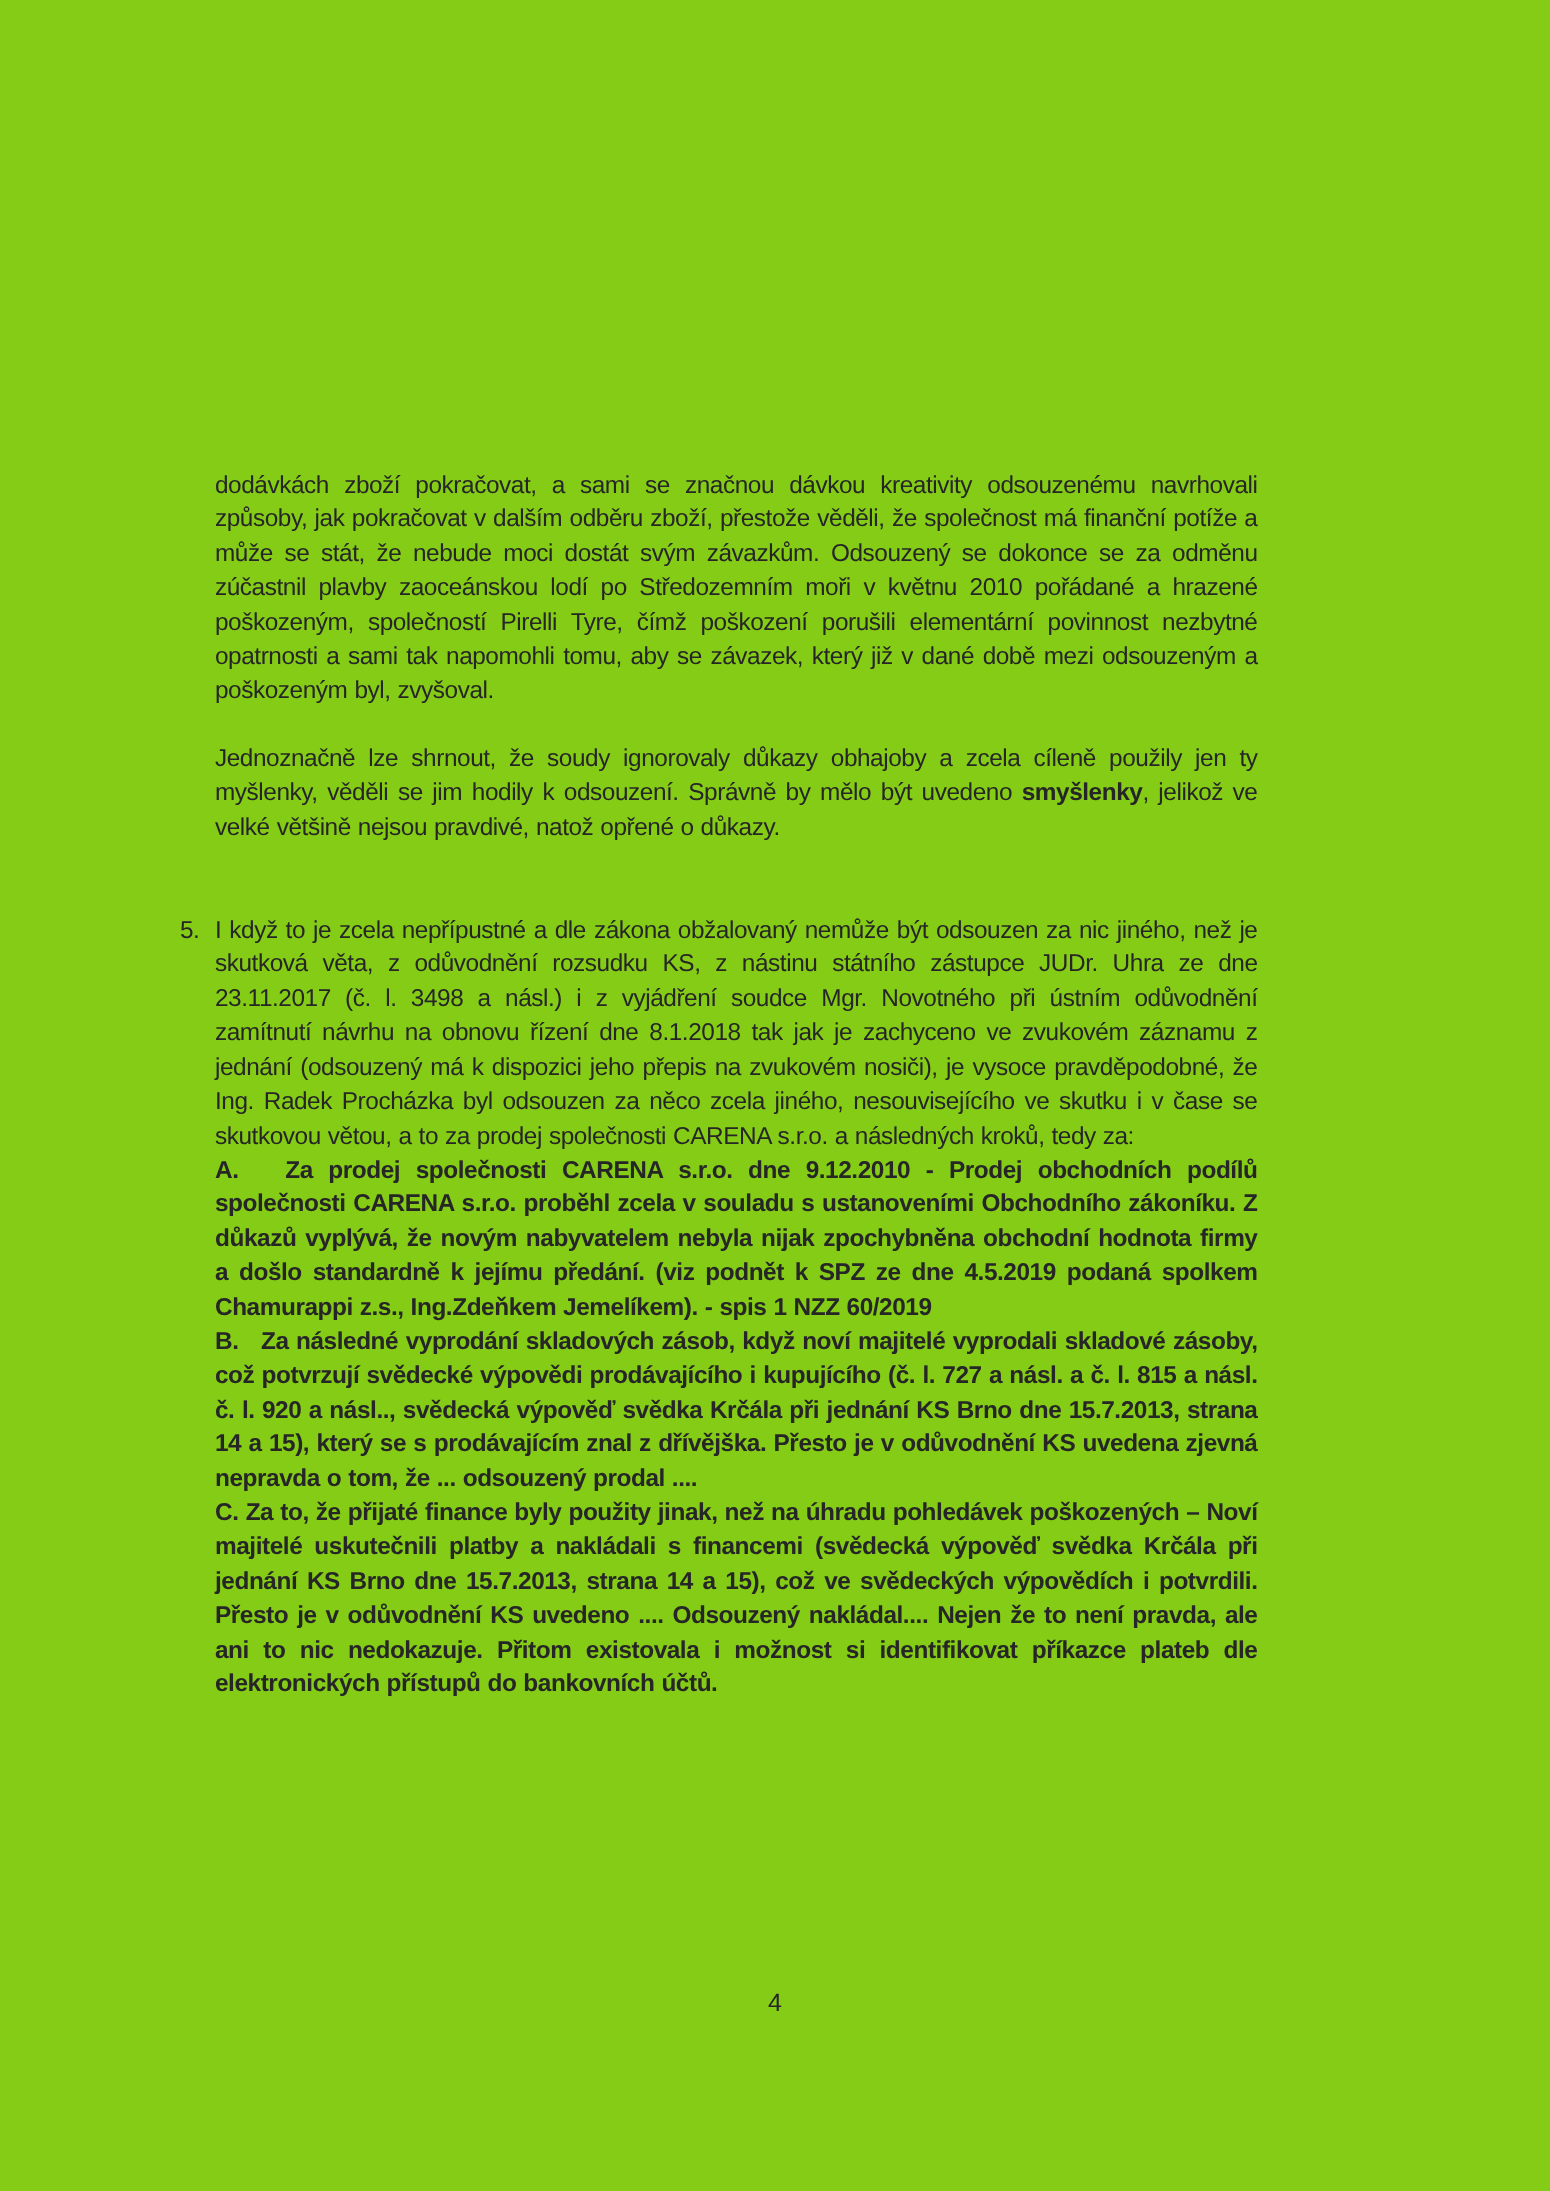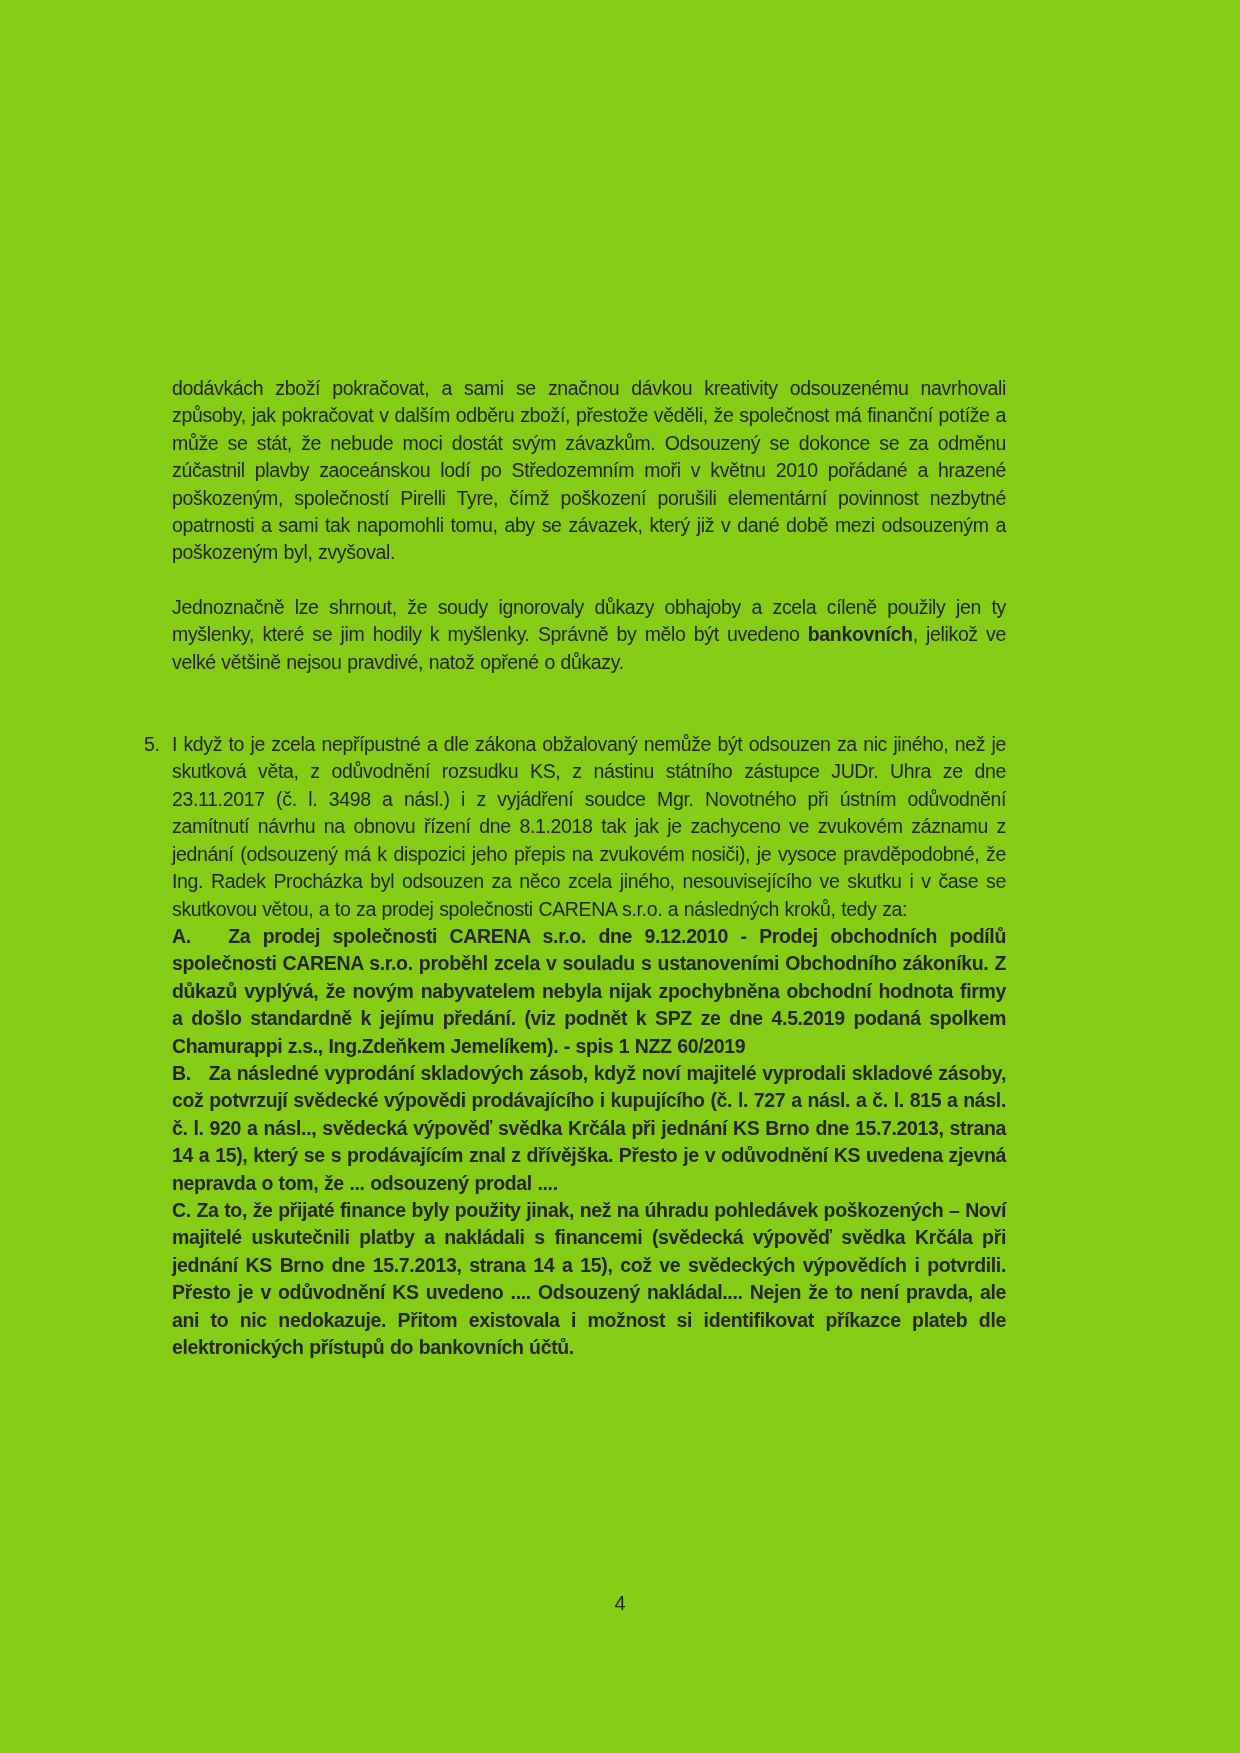--- a/index.html
+++ b/index.html
@@ -26,21 +26,21 @@
   }
 </style>
 </head>
 <body>
 
 <div class="page">
   <div class="body-text">
 
     <p class="para">dodávkách zboží pokračovat, a sami se značnou dávkou kreativity odsouzenému navrhovali způsoby, jak pokračovat v dalším odběru zboží, přestože věděli, že společnost má finanční potíže a může se stát, že nebude moci dostát svým závazkům. Odsouzený se dokonce se za odměnu zúčastnil plavby zaoceánskou lodí po Středozemním moři v květnu 2010 pořádané a hrazené poškozeným, společností Pirelli Tyre, čímž poškození porušili elementární povinnost nezbytné opatrnosti a sami tak napomohli tomu, aby se závazek, který již v dané době mezi odsouzeným a poškozeným byl, zvyšoval.</p>
 
-    <p class="para" style="margin-top:27px;"><span>Jednoznačně lze shrnout, že soudy ignorovaly důkazy obhajoby a zcela cíleně použily jen ty myšlenky, které se jim hodily k myšlenky.  Správně by mělo být uvedeno </span><span class="bold">bankovních</span><span>, jelikož ve velké většině nejsou pravdivé, natož opřené o důkazy.</span></p>
+    <p class="para" style="margin-top:27px;"><span>Jednoznačně lze shrnout, že soudy ignorovaly důkazy obhajoby a zcela cíleně použily jen ty myšlenky, věděli se jim hodily k odsouzení.  Správně by mělo být uvedeno </span><span class="bold">smyšlenky</span><span>, jelikož ve velké většině nejsou pravdivé, natož opřené o důkazy.</span></p>
 
     <div class="list-item" style="margin-top:55px;">
       <span class="list-num">5.</span>
       <p class="para">I když to je zcela nepřípustné a dle zákona obžalovaný nemůže  být odsouzen za nic jiného, než je skutková věta, z odůvodnění rozsudku KS, z nástinu státního zástupce JUDr. Uhra ze dne 23.11.2017 (č. l. 3498 a násl.) i z vyjádření soudce Mgr. Novotného při ústním odůvodnění zamítnutí návrhu na obnovu řízení dne 8.1.2018 tak jak je zachyceno ve zvukovém záznamu z jednání (odsouzený má k dispozici jeho přepis na zvukovém nosiči),  je vysoce pravděpodobné, že Ing. Radek Procházka byl odsouzen za něco zcela jiného, nesouvisejícího ve skutku i v čase se skutkovou větou, a to za prodej společnosti CARENA s.r.o. a následných kroků, tedy za:</p>
 
       <p class="sub-item"><span>A.</span>&nbsp;&nbsp;&nbsp;<span>Za prodej společnosti CARENA s.r.o. dne 9.12.2010 - Prodej obchodních podílů společnosti CARENA s.r.o. proběhl zcela v souladu s ustanoveními Obchodního zákoníku. Z důkazů vyplývá, že novým nabyvatelem nebyla nijak zpochybněna obchodní hodnota firmy a došlo standardně k jejímu předání. (viz podnět k SPZ ze dne 4.5.2019 podaná spolkem Chamurappi z.s., Ing.Zdeňkem Jemelíkem). - spis 1 NZZ 60/2019</span></p>
 
       <p class="sub-item"><span>B.</span>&nbsp;&nbsp;&nbsp;<span>Za následné vyprodání skladových zásob, když noví majitelé vyprodali skladové zásoby, což potvrzují svědecké výpovědi prodávajícího i kupujícího (č. l. 727 a násl. a č. l. 815 a násl. č. l. 920 a násl.., svědecká výpověď svědka Krčála při jednání KS Brno dne 15.7.2013, strana 14 a 15), který se s prodávajícím znal z dřívějška. Přesto je v odůvodnění KS uvedena zjevná nepravda o tom, že  ... odsouzený prodal ....</span></p>
 
       <p class="sub-item"><span>C.</span>&nbsp;<span>Za to, že přijaté finance byly použity jinak, než na úhradu pohledávek poškozených – Noví majitelé uskutečnili platby a nakládali s financemi (svědecká výpověď svědka Krčála při jednání KS Brno dne 15.7.2013, strana 14 a 15), což ve svědeckých výpovědích i potvrdili. Přesto je v odůvodnění KS uvedeno .... Odsouzený nakládal.... Nejen že to není pravda, ale ani to nic nedokazuje. Přitom existovala i možnost si identifikovat příkazce plateb dle elektronických přístupů do bankovních účtů.</span></p>

